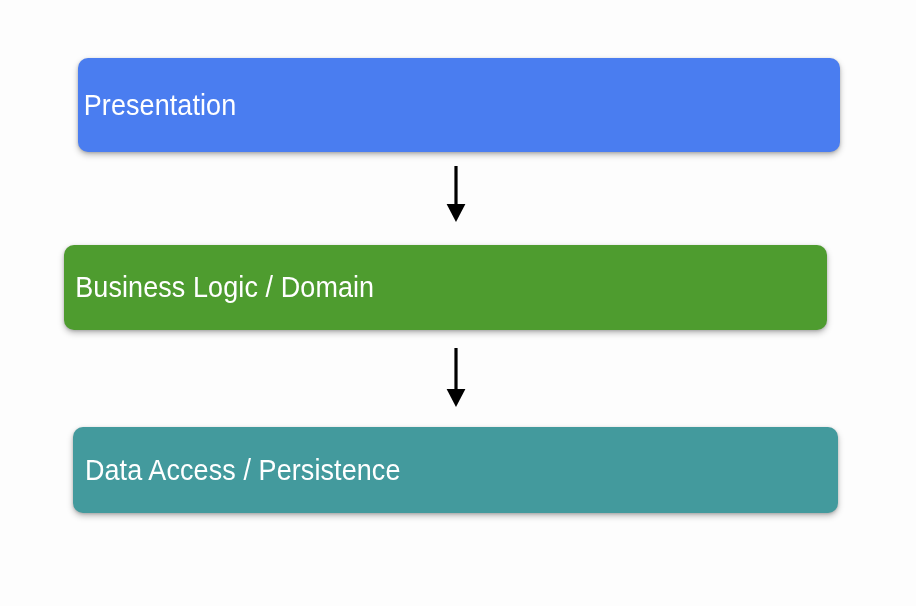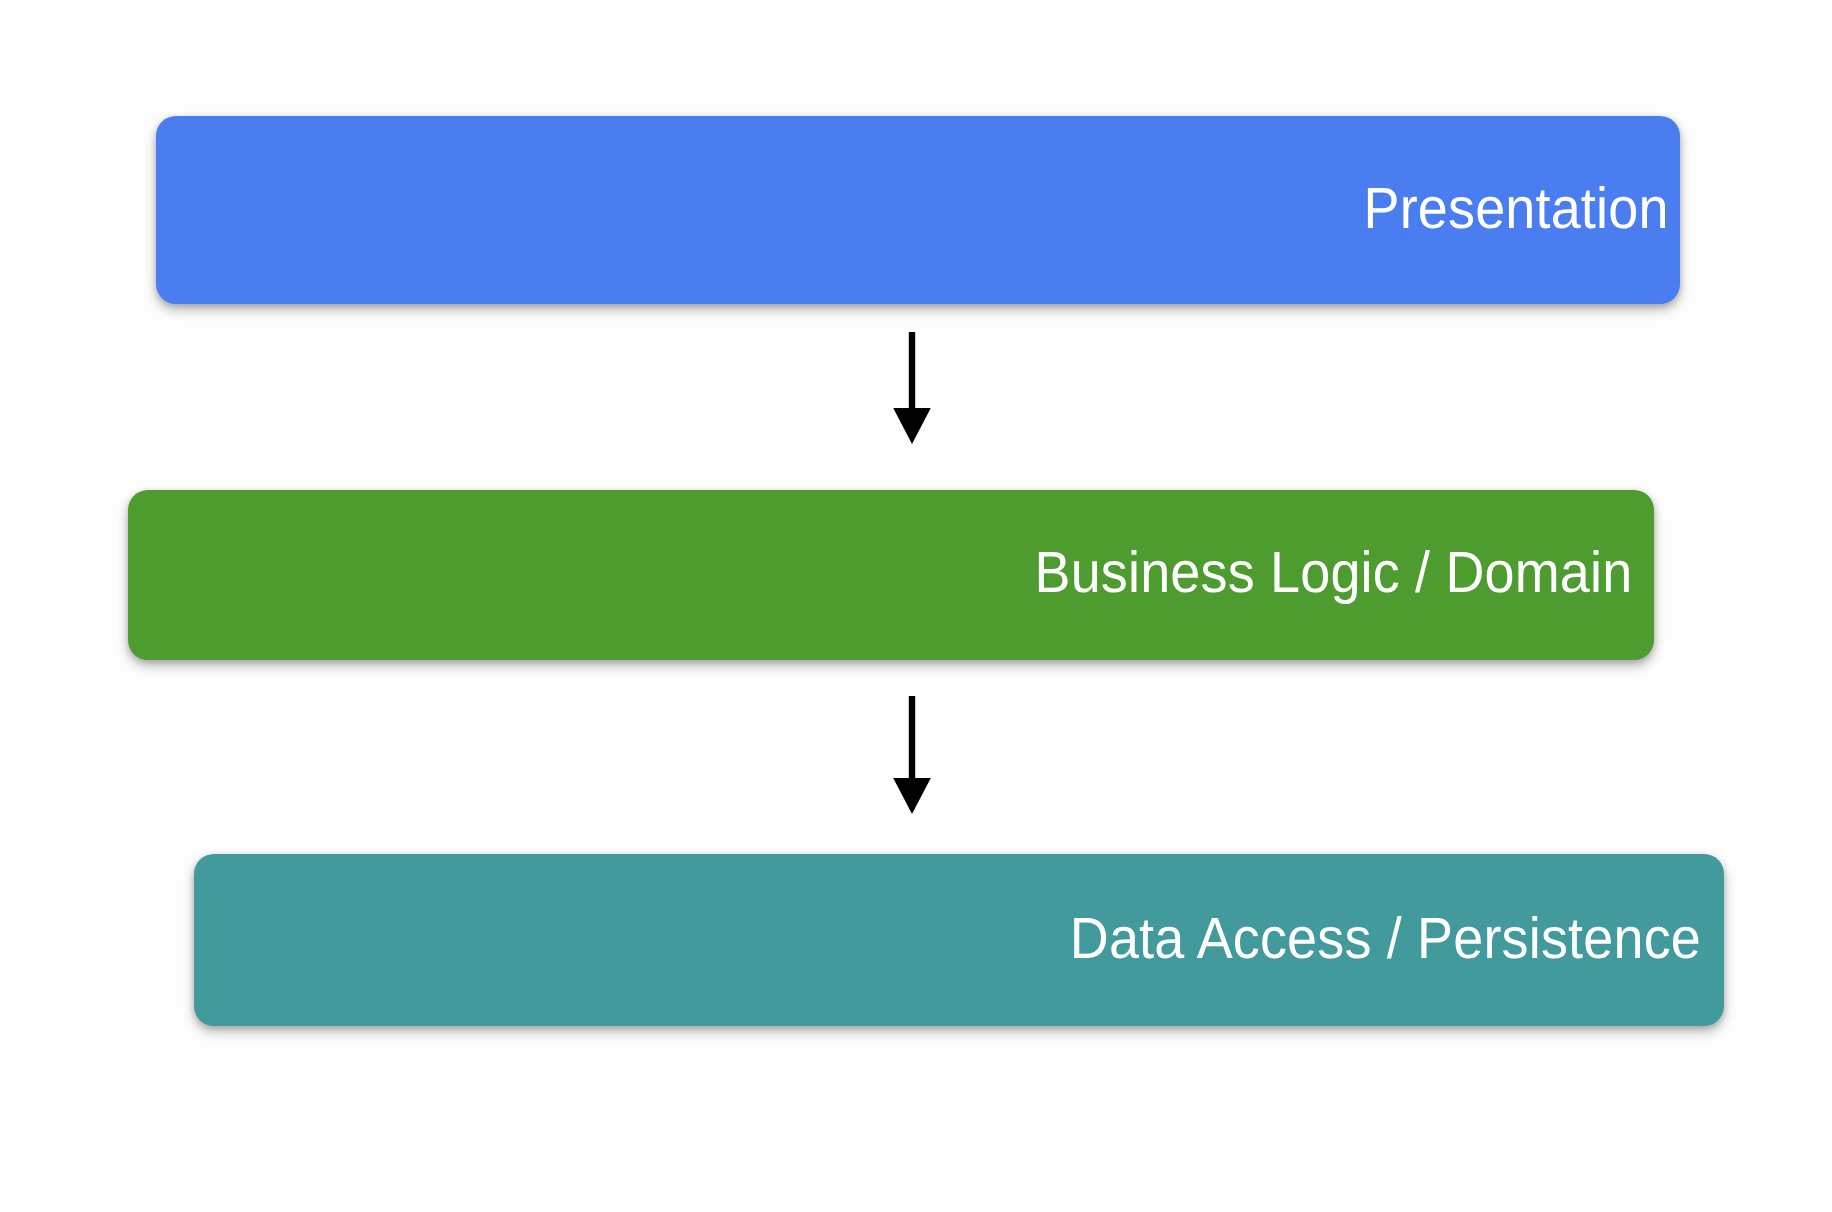--- a/index.html
+++ b/index.html
@@ -16,21 +16,21 @@
   #diagram-canvas {
     position: relative;
     width: 916px;
     height: 606px;
     background: #fdfdfd;
   }
   .layer-box {
     position: absolute;
     display: flex;
     align-items: center;
-    justify-content: flex-end;
+    justify-content: flex-start;
     border-radius: 10px;
     box-shadow: 0 3px 6px rgba(0, 0, 0, 0.26), 0 1px 3px rgba(0, 0, 0, 0.16);
     box-sizing: border-box;
   }
   .layer-label {
     color: #ffffff;
     font-size: 29px;
     font-weight: 400;
     letter-spacing: 0.1px;
     line-height: 1;
@@ -51,21 +51,20 @@
     width: 763px;
     height: 85px;
     background: #4e9c2f;
   }
   #box-data-access {
     left: 73px;
     top: 427px;
     width: 765px;
     height: 86px;
     background: #439a9d;
-    margin-left: 24px;
   }
   .flow-arrow {
     position: absolute;
     left: 438px;
     width: 36px;
   }
   #arrow-presentation-to-business {
     top: 164px;
     height: 60px;
   }

